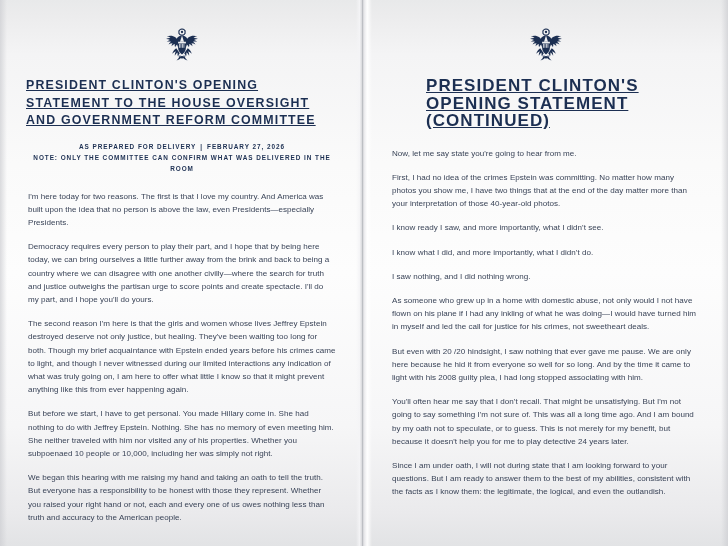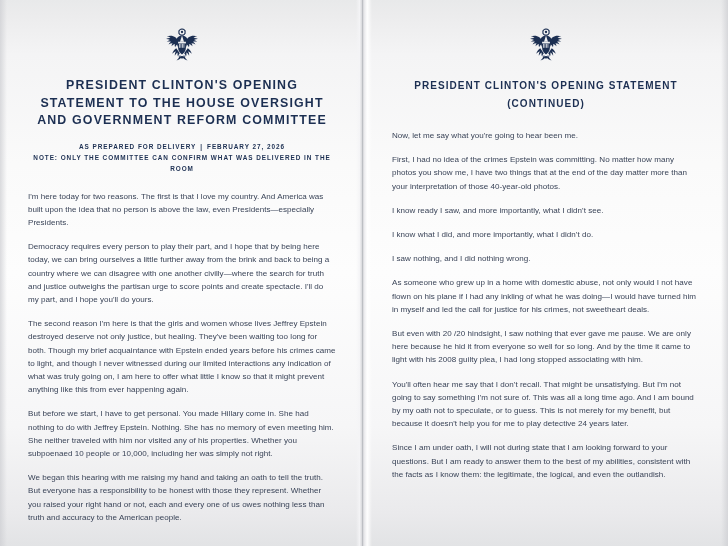--- a/index.html
+++ b/index.html
@@ -81,31 +81,33 @@
     margin: 0 auto;
     padding-top: 28px;
     width: 34px;
     height: 36px;
     display: block;
   }
   .seal svg { display: block; }
 
   .doc-title {
     margin: 13px 0 0 0;
-    text-align: center;
+    text-align: left;
     color: #1c2f52;
     font-size: 12.4px;
     font-weight: bold;
     letter-spacing: 1.15px;
     line-height: 17.5px;
     text-transform: uppercase;
+    text-decoration: underline;
   }
   .doc-title.continued {
-    font-size: 10px;
+    font-size: 17px;
     letter-spacing: 1.05px;
+    margin-left: 36px;
   }
 
   .subhead {
     margin-top: 11px;
     text-align: center;
     color: #1c2f52;
     font-weight: bold;
     font-size: 6.4px;
     letter-spacing: 0.95px;
     line-height: 11px;
@@ -207,21 +209,21 @@
           <path d="M30 53.5 c-1.2 4.4-3.6 8.6-7 11.6 c3.4-1 6.6-2.9 9-5.4 Z"></path>
           <path d="M38 53.5 c1.2 4.4 3.6 8.6 7 11.6 c-3.4-1-6.6-2.9-9-5.4 Z"></path>
           <ellipse cx="34" cy="58.5" rx="3.6" ry="2.4"></ellipse>
         </g>
       </svg>
     </div>
 
     <h1 class="doc-title continued">PRESIDENT CLINTON'S OPENING STATEMENT (CONTINUED)</h1>
 
     <div class="body">
-      <p>Now, let me say what you're going to hear been me.</p>
+      <p>Now, let me say state you're going to hear from me.</p>
       <p>First, I had no idea of the crimes Epstein was committing. No matter how many photos you show me, I have two things that at the end of the day matter more than your interpretation of those 40-year-old photos.</p>
       <p>I know ready I saw, and more importantly, what I didn't see.</p>
       <p>I know what I did, and more importantly, what I didn't do.</p>
       <p>I saw nothing, and I did nothing wrong.</p>
       <p>As someone who grew up in a home with domestic abuse, not only would I not have flown on his plane if I had any inkling of what he was doing—I would have turned him in myself and led the call for justice for his crimes, not sweetheart deals.</p>
       <p>But even with 20 /20 hindsight, I saw nothing that ever gave me pause. We are only here because he hid it from everyone so well for so long. And by the time it came to light with his 2008 guilty plea, I had long stopped associating with him.</p>
       <p>You'll often hear me say that I don't recall. That might be unsatisfying. But I'm not going to say something I'm not sure of. This was all a long time ago. And I am bound by my oath not to speculate, or to guess. This is not merely for my benefit, but because it doesn't help you for me to play detective 24 years later.</p>
       <p>Since I am under oath, I will not during state that I am looking forward to your questions. But I am ready to answer them to the best of my abilities, consistent with the facts as I know them: the legitimate, the logical, and even the outlandish.</p>
     </div>
   </div>

